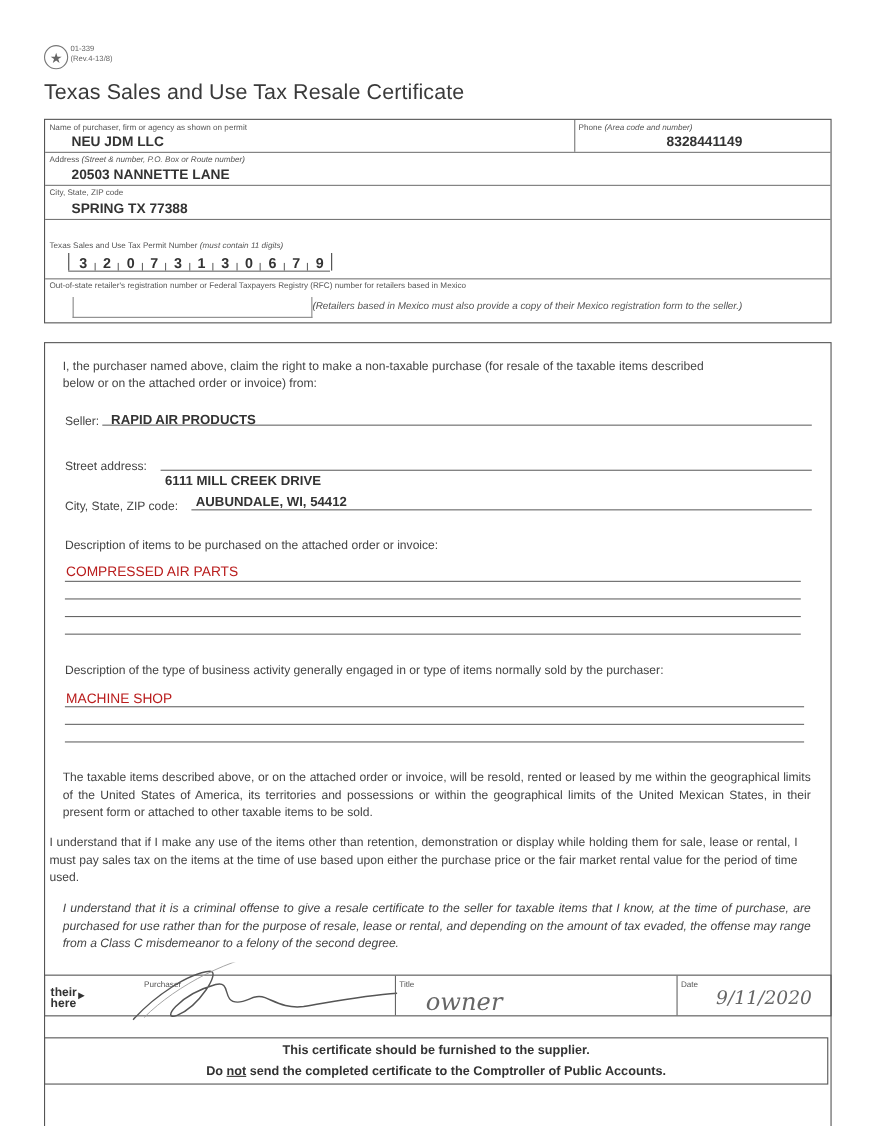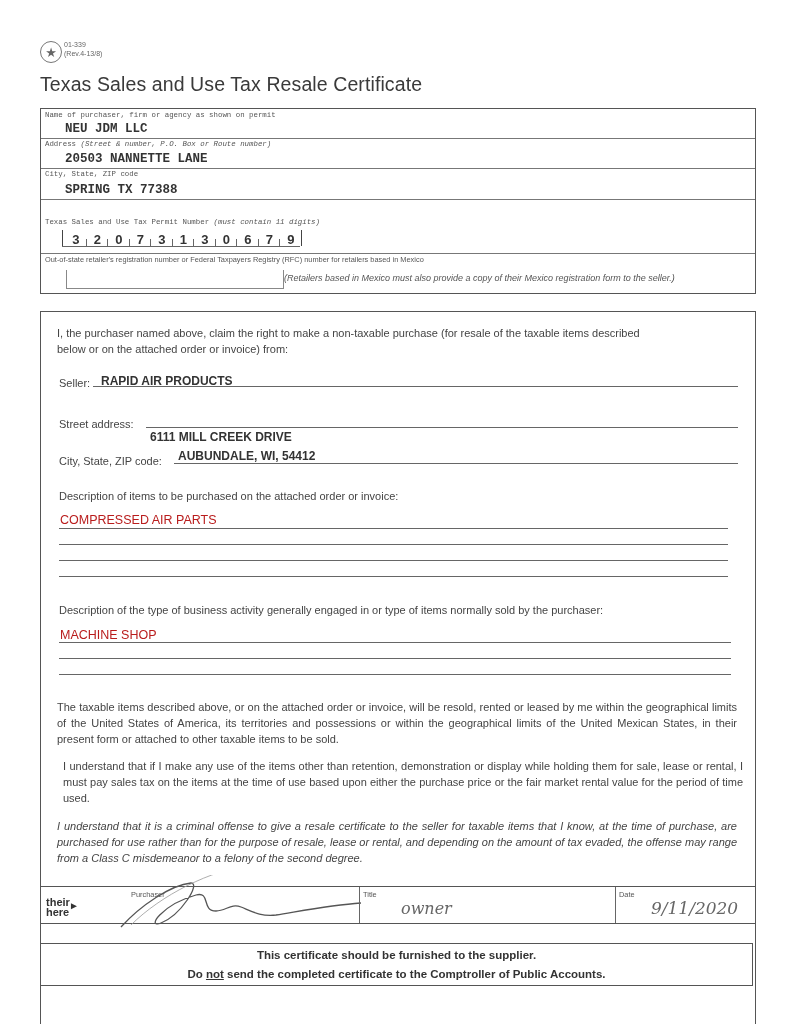--- a/index.html
+++ b/index.html
@@ -10,21 +10,21 @@
   .abs { position: absolute; }
 
   
   .seal { left: 40px; top: 41px; width: 20px; height: 20px; border: 1px solid #777; border-radius: 50%;
           display: flex; align-items: center; justify-content: center; font-size: 13px; color: #666; }
   .formno { left: 64px; top: 40px; font-size: 7px; line-height: 9px; color: #666; }
   .title { left: 40px; top: 73px; font-size: 19.5px; font-weight: normal; color: #3a3a3a; letter-spacing: 0.1px; }
 
   
   .box1 { left: 40px; top: 108px; width: 716px; height: 186px; border: 1.4px solid #555; box-sizing: border-box; }
-  .row { position: absolute; left: 0; right: 0; border-bottom: 1px solid #777; font-family: Liberation Mono, monospace; }
+  .row { position: absolute; left: 0; right: 0; border-bottom: 1px solid #777; }
   .lbl { position: absolute; font-size: 7.4px; color: #555; }
   .lbl i { font-style: italic; }
   .val { position: absolute; font-size: 12.5px; font-weight: bold; color: #333; }
   .phone-cell { position: absolute; left: 481px; top: 0; width: 234px; height: 29px; border-left: 1px solid #777; }
 
   .permit { position: absolute; left: 21px; top: 118px; display: flex; align-items: flex-end; height: 20px; }
   .digit { width: 21.5px; text-align: center; font-size: 13px; font-weight: bold; color: #333; position: relative; }
   .digit::after { content: ""; position: absolute; right: 0; bottom: 1px; height: 7px; border-right: 1px solid #666; }
   .digit.last::after { height: 16px; border-right: 1.4px solid #444; }
   .permit-start { width: 2px; height: 16px; border-left: 1.4px solid #444; margin-bottom: 1px; }
@@ -61,20 +61,24 @@
 <div class="abs formno">
   <div>01-339</div>
   <div>(Rev.4-13/8)</div>
 </div>
 <div class="abs title">Texas Sales and Use Tax Resale Certificate</div>
 
 <div class="abs box1">
   <div class="row" style="top:0;height:29px;">
     <span class="lbl" style="left:4px;top:2px;">Name of purchaser, firm or agency as shown on permit</span>
     <span class="val" style="left:24px;top:13px;">NEU JDM LLC</span>
+    <div class="phone-cell">
+      <span class="lbl" style="left:3px;top:2px;"><span>Phone</span> <i>(Area code and number)</i></span>
+      <span class="val" style="left:83px;top:13px;">8328441149</span>
+    </div>
   </div>
   <div class="row" style="top:29px;height:30px;">
     <span class="lbl" style="left:4px;top:2px;"><span>Address</span> <i>(Street &amp; number, P.O. Box or Route number)</i></span>
     <span class="val" style="left:24px;top:14px;">20503 NANNETTE LANE</span>
   </div>
   <div class="row" style="top:59px;height:31px;">
     <span class="lbl" style="left:4px;top:2px;">City, State, ZIP code</span>
     <span class="val" style="left:24px;top:15px;">SPRING TX 77388</span>
   </div>
   <div class="row" style="top:90px;height:54px;">
@@ -122,38 +126,38 @@
   <div class="fill-line" style="left:18px;top:248px;width:669px;"></div>
   <div class="fill-line" style="left:18px;top:264px;width:669px;"></div>
 
   <div class="p" style="left:18px;top:290px;">Description of the type of business activity generally engaged in or type of items normally sold by the purchaser:</div>
   <div class="fill-line" style="left:18px;top:330px;width:672px;"></div>
   <span class="fill-val plain" style="left:19px;top:316px;">MACHINE SHOP</span>
   <div class="fill-line" style="left:18px;top:346px;width:672px;"></div>
   <div class="fill-line" style="left:18px;top:362px;width:672px;"></div>
 
   <div class="p just" style="left:16px;top:387px;width:680px;">The taxable items described above, or on the attached order or invoice, will be resold, rented or leased by me within the geographical limits of the United States of America, its territories and possessions or within the geographical limits of the United Mexican States, in their present form or attached to other taxable items to be sold.</div>
-  <div class="p just" style="left:22px;top:446px;width:680px;">I understand that if I make any use of the items other than retention, demonstration or display while holding them for sale, lease or rental, I must pay sales tax on the items at the time of use based upon either the purchase price or the fair market rental value for the period of time used.</div>
+  <div class="p just" style="left:4px;top:446px;width:680px;">I understand that if I make any use of the items other than retention, demonstration or display while holding them for sale, lease or rental, I must pay sales tax on the items at the time of use based upon either the purchase price or the fair market rental value for the period of time used.</div>
   <div class="p just" style="left:16px;top:506px;width:680px;font-style:italic;">I understand that it is a criminal offense to give a resale certificate to the seller for taxable items that I know, at the time of purchase, are purchased for use rather than for the purpose of resale, lease or rental, and depending on the amount of tax evaded, the offense may range from a Class C misdemeanor to a felony of the second degree.</div>
 </div>
 
 <div class="abs sigrow">
   <div class="signhere">
     <div>their</div>
     <div>here</div>
   </div>
   <span class="sign-arrow">►</span>
   <span class="cell-lbl" style="left:48px;padding-left:42px;">Purchaser</span>
   <svg style="position:absolute;left:60px;top:-12px;" width="280" height="60">
     <path d="M20 52 C 40 30, 70 10, 90 8 C 100 8, 80 40, 60 48 C 45 54, 60 30, 95 20 C 110 16, 100 36, 115 36 C 125 36, 130 28, 140 32 C 150 36, 160 42, 175 40 C 200 36, 230 30, 260 28" fill="none" stroke="#555" stroke-width="1.3"></path>
     <path d="M30 50 C 60 20, 110 -5, 150 -10" fill="none" stroke="#999" stroke-width="0.8"></path>
   </svg>
   <div class="vdiv" style="left:318px;"></div>
   <span class="cell-lbl" style="left:322px;">Title</span>
-  <span class="handwriting" style="left:360px;top:12px;font-size:16px;">owner</span>
+  <span class="handwriting" style="left:346px;top:12px;font-size:22px;">owner</span>
   <div class="vdiv" style="left:574px;"></div>
   <span class="cell-lbl" style="left:578px;">Date</span>
   <span class="handwriting" style="left:610px;top:11px;font-size:17px;">9/11/2020</span>
 </div>
 
 <div class="abs foot">
   <div class="line" style="margin-top:2px;">This certificate should be furnished to the supplier.</div>
   <div class="line"><span>Do </span><u>not</u><span> send the completed certificate to the Comptroller of Public Accounts.</span></div>
 </div>
 

